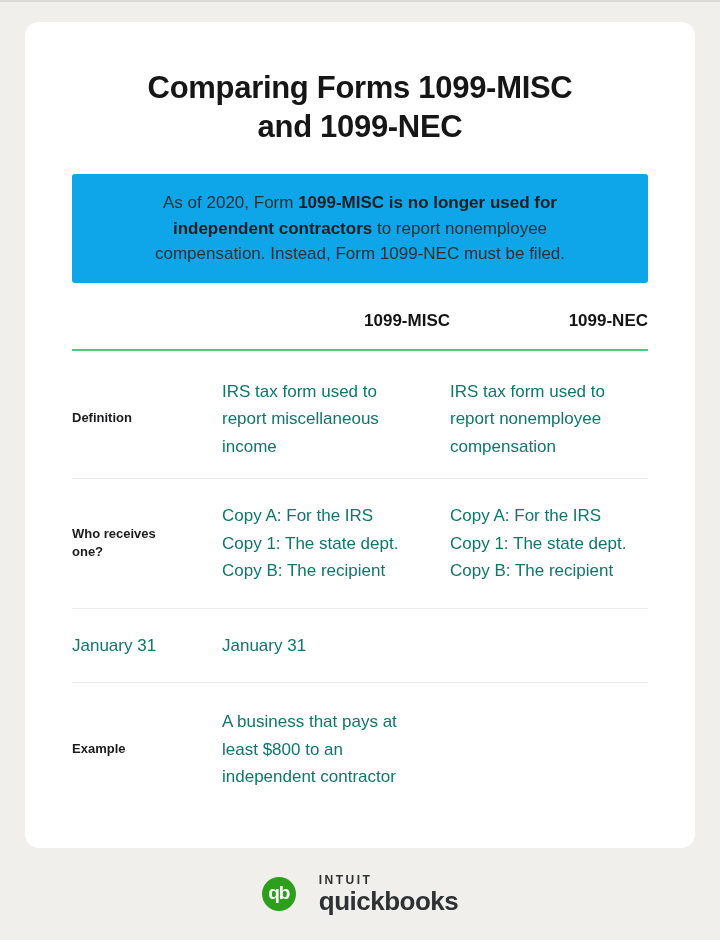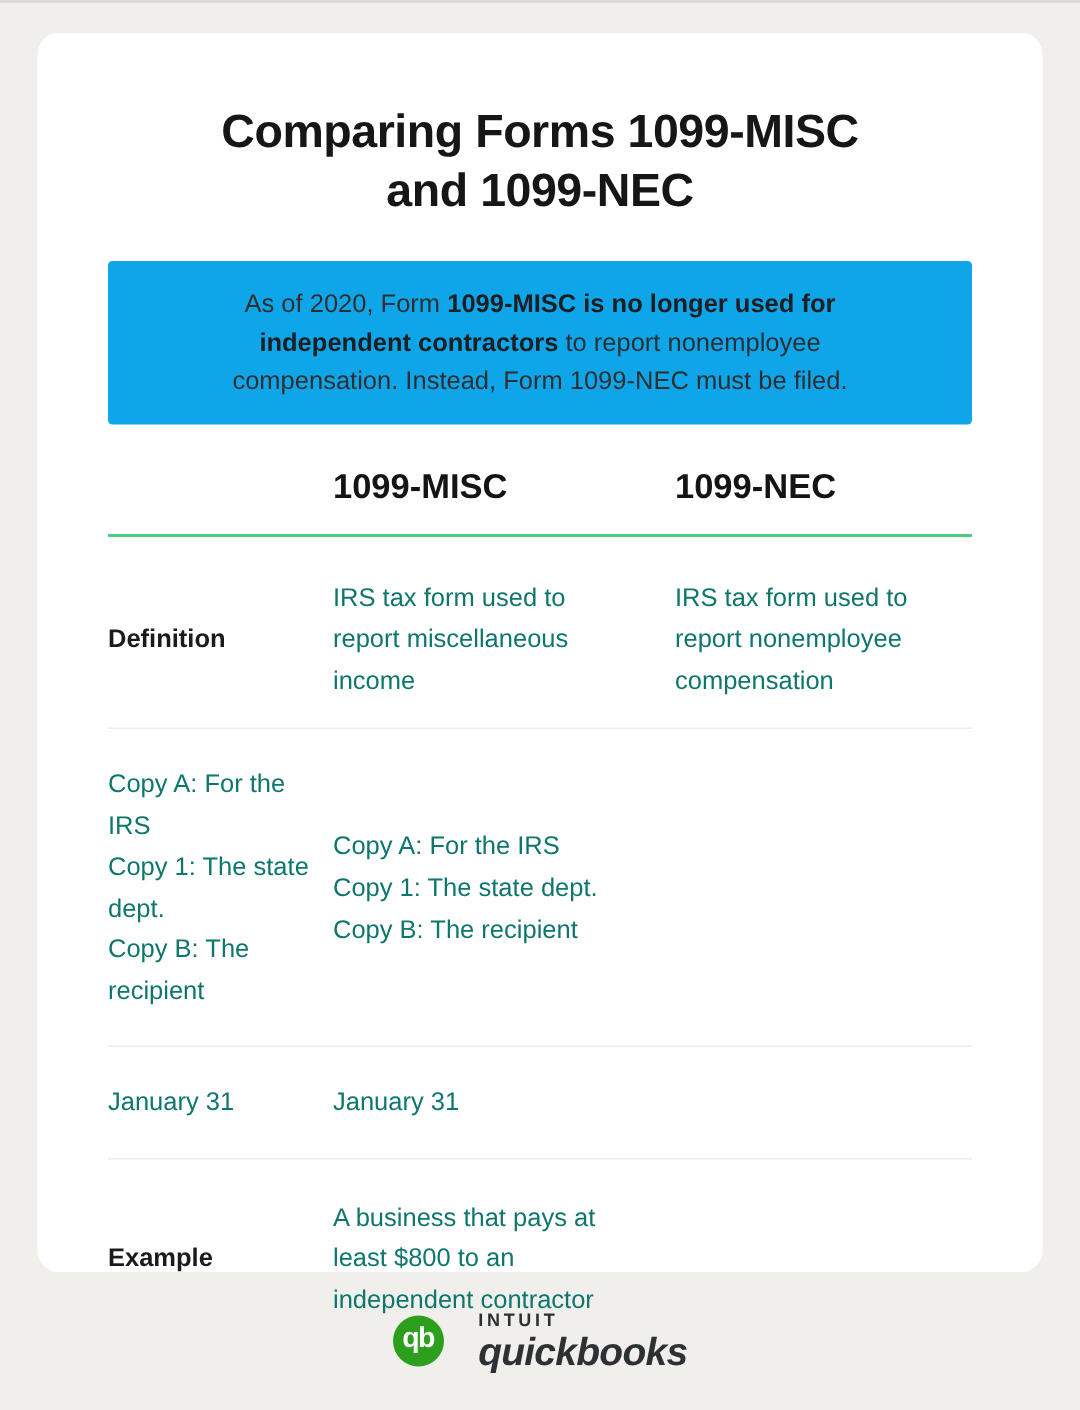--- a/index.html
+++ b/index.html
@@ -47,30 +47,31 @@
     display: grid;
     grid-template-columns: 150px 228px 1fr;
     align-items: center;
   }
   .header-row {
     padding: 28px 0 18px 0;
     border-bottom: 2px solid #4ecb81;
     align-items: end;
   }
   .col-header {
-    font-size: 23px;
+    font-size: 17px;
     font-weight: 800;
     color: #141414;
+    text-align: right;
   }
   .data-row {
     padding: 23px 0;
   }
   .data-row.has-divider { border-bottom: 1px solid #ececec; }
   .row-label {
-    font-size: 17px;
+    font-size: 13px;
     font-weight: 800;
     color: #1b1b1d;
     line-height: 1.45;
     white-space: pre-line;
   }
   .cell {
     font-size: 17px;
     line-height: 1.62;
     color: #0f766e;
     white-space: pre-line;
@@ -109,21 +110,20 @@
     font-weight: 700;
     letter-spacing: 2.5px;
     color: #2e3134;
   }
   .brand-bottom {
     font-size: 26px;
     font-weight: 700;
     letter-spacing: -0.5px;
     color: #2e3134;
     margin-top: 2px;
-    font-style: italic;
   }
 </style>
 </head>
 <body>
 
 <div class="card">
 
   <h1 class="title"><span>Comparing Forms 1099-MISC</span><br><span>and 1099-NEC</span></h1>
 
   <div class="callout"><span>As of 2020, Form </span><span class="bold">1099-MISC is no longer used for independent contractors</span><span> to report nonemployee compensation. Instead, Form 1099-NEC must be filed.</span></div>
@@ -140,20 +140,22 @@
       <div class="row-label">Definition</div>
       <div class="cell">IRS tax form used to
 report miscellaneous
 income</div>
       <div class="cell">IRS tax form used to
 report nonemployee
 compensation</div>
     </div>
 
     <div class="grid-row data-row has-divider">
+      <div class="row-label">Who receives
+one?</div>
       <div class="cell">Copy A: For the IRS
 Copy 1: The state dept.
 Copy B: The recipient</div>
       <div class="cell">Copy A: For the IRS
 Copy 1: The state dept.
 Copy B: The recipient</div>
     </div>
 
     <div class="grid-row data-row has-divider">
       <div class="cell">January 31</div>

